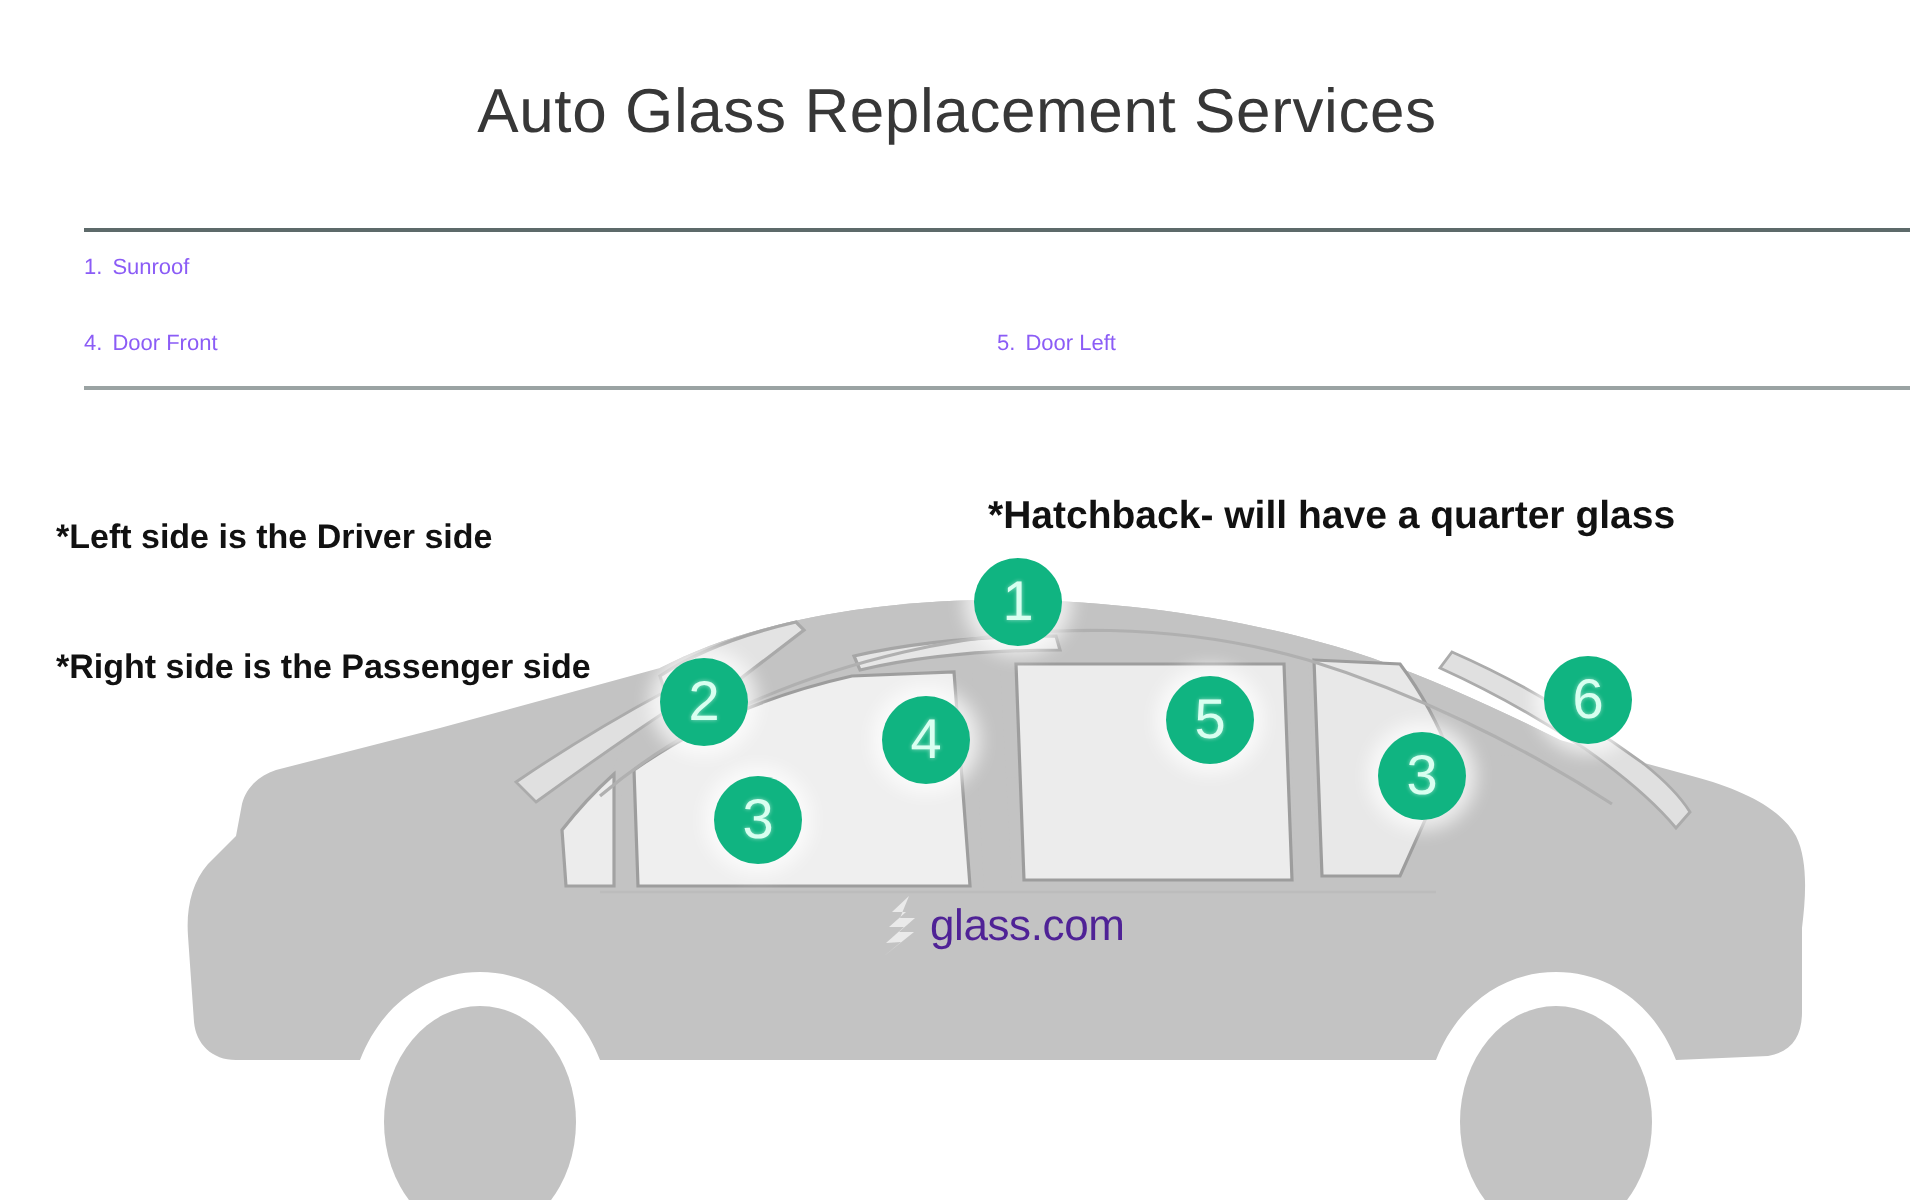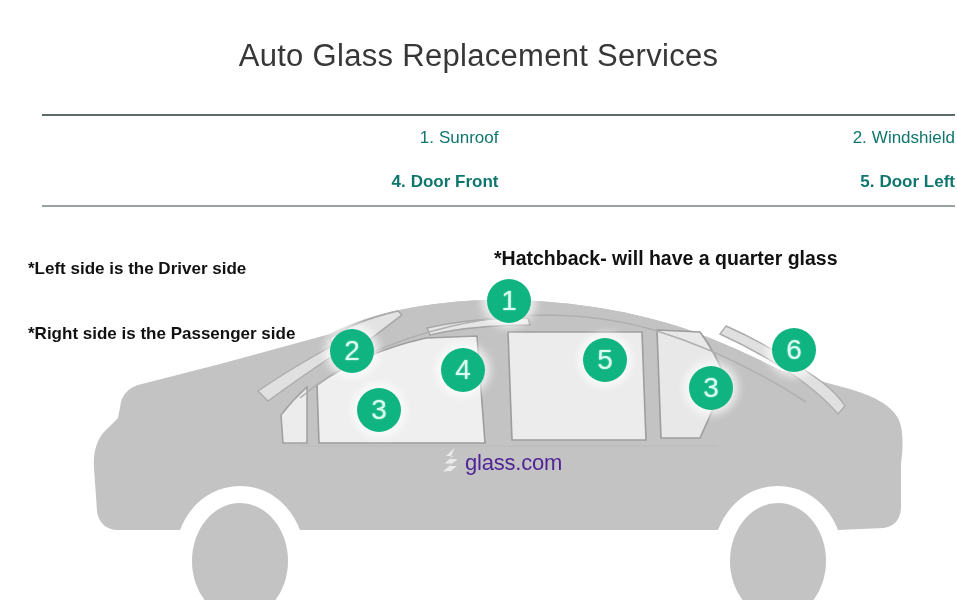--- a/index.html
+++ b/index.html
@@ -43,30 +43,30 @@
     border-top: 2px solid #5d6a6a;
     border-bottom: 2px solid #9aa3a3;
     box-sizing: border-box;
   }
   .legend-row {
     display: flex;
     width: 100%;
   }
   .legend-cell {
     flex: 1 1 0;
-    text-align: right;
-    font-family: "Liberation Sans", sans-serif;
-    font-size: 17px;
-    color: #0f766e;
+    text-align: left;
+    font-family: "Liberation Sans", sans-serif;
+    font-size: 11px;
+    color: #8b5cf6;
     padding: 0;
     white-space: nowrap;
     line-height: 1;
   }
   .legend-row.row1 .legend-cell { padding-top: 13px; padding-bottom: 10px; }
-  .legend-row.row2 .legend-cell { padding-top: 17px; padding-bottom: 15px; font-weight: bold; }
+  .legend-row.row2 .legend-cell { padding-top: 17px; padding-bottom: 15px; }
   .legend-num { margin-right: 5px; }
 
   
   .note-block {
     position: absolute;
     font-family: "Liberation Sans", sans-serif;
     font-weight: bold;
     color: #111111;
     line-height: 1.28;
     white-space: pre;
@@ -145,23 +145,20 @@
 
 <div id="canvas">
 
   <div id="page-title">Auto Glass Replacement Services</div>
 
   <div id="legend-table">
 
     <div class="legend-row row1">
       <div class="legend-cell">
         <span class="legend-num">1.</span><span class="legend-label">Sunroof</span>
-      </div>
-      <div class="legend-cell">
-        <span class="legend-num">2.</span><span class="legend-label">Windshield</span>
       </div>
     </div>
 
     <div class="legend-row row2">
       <div class="legend-cell">
         <span class="legend-num">4.</span><span class="legend-label">Door Front</span>
       </div>
       <div class="legend-cell">
         <span class="legend-num">5.</span><span class="legend-label">Door Left</span>
       </div>

